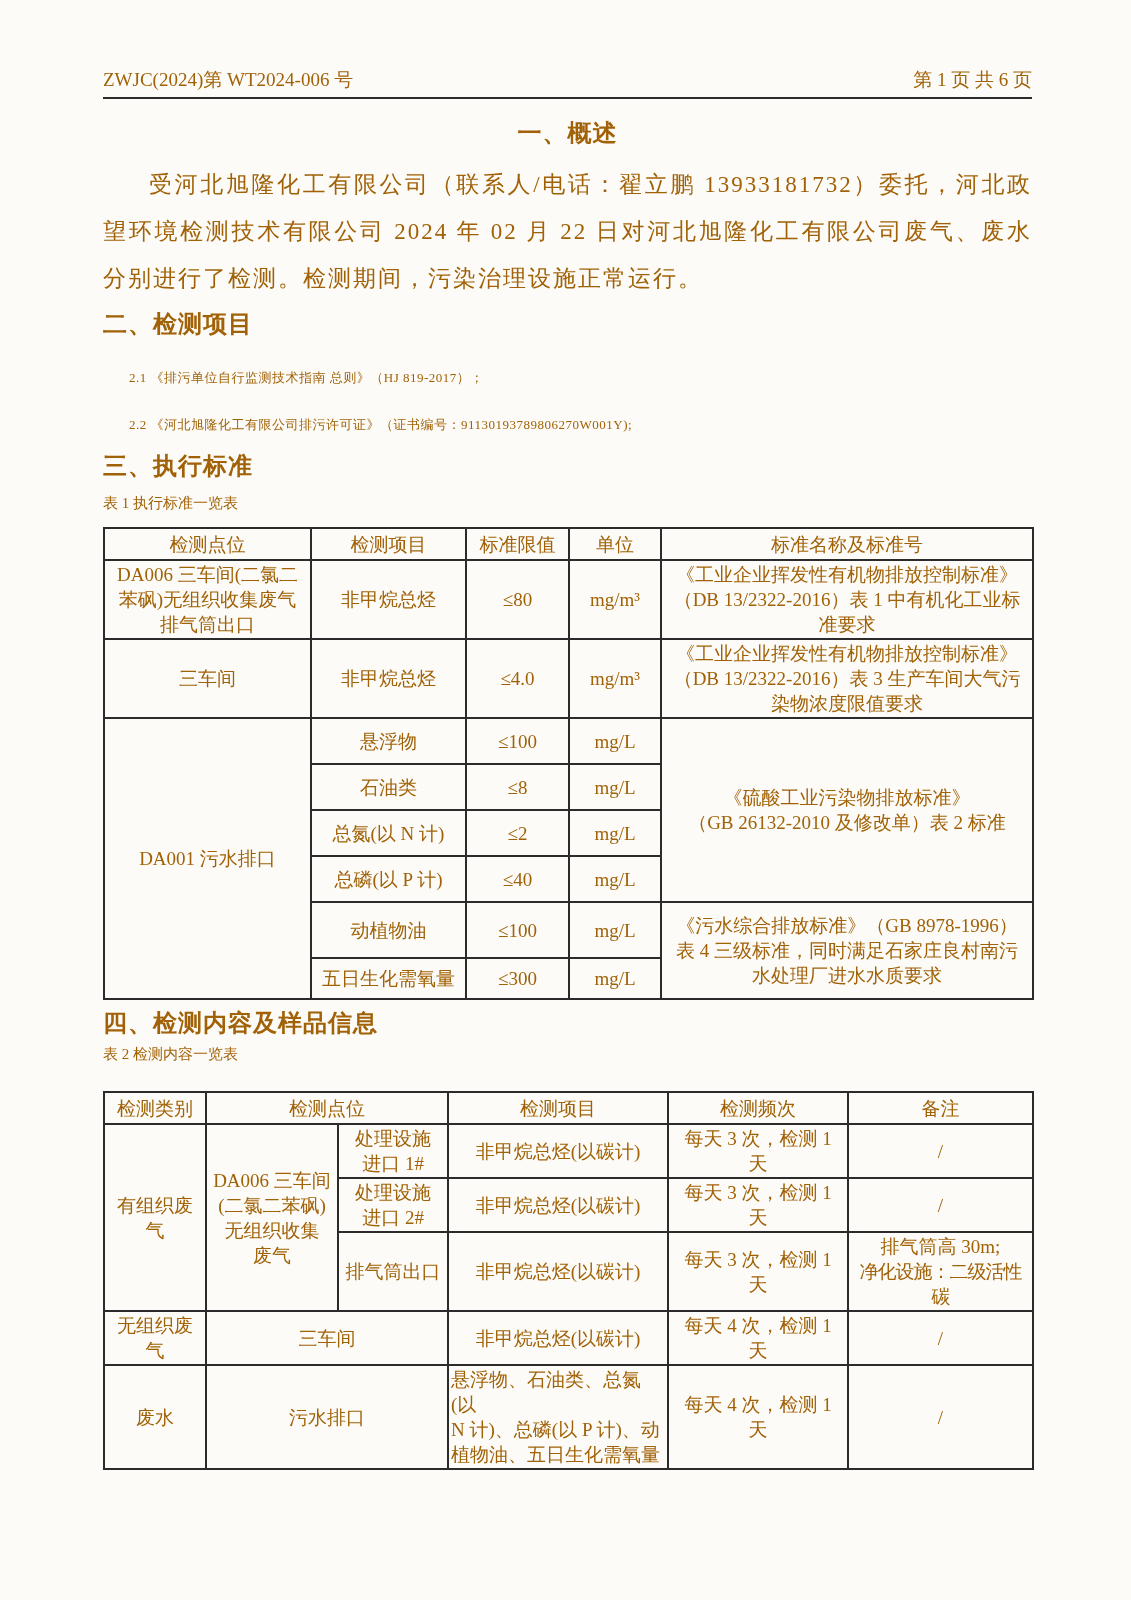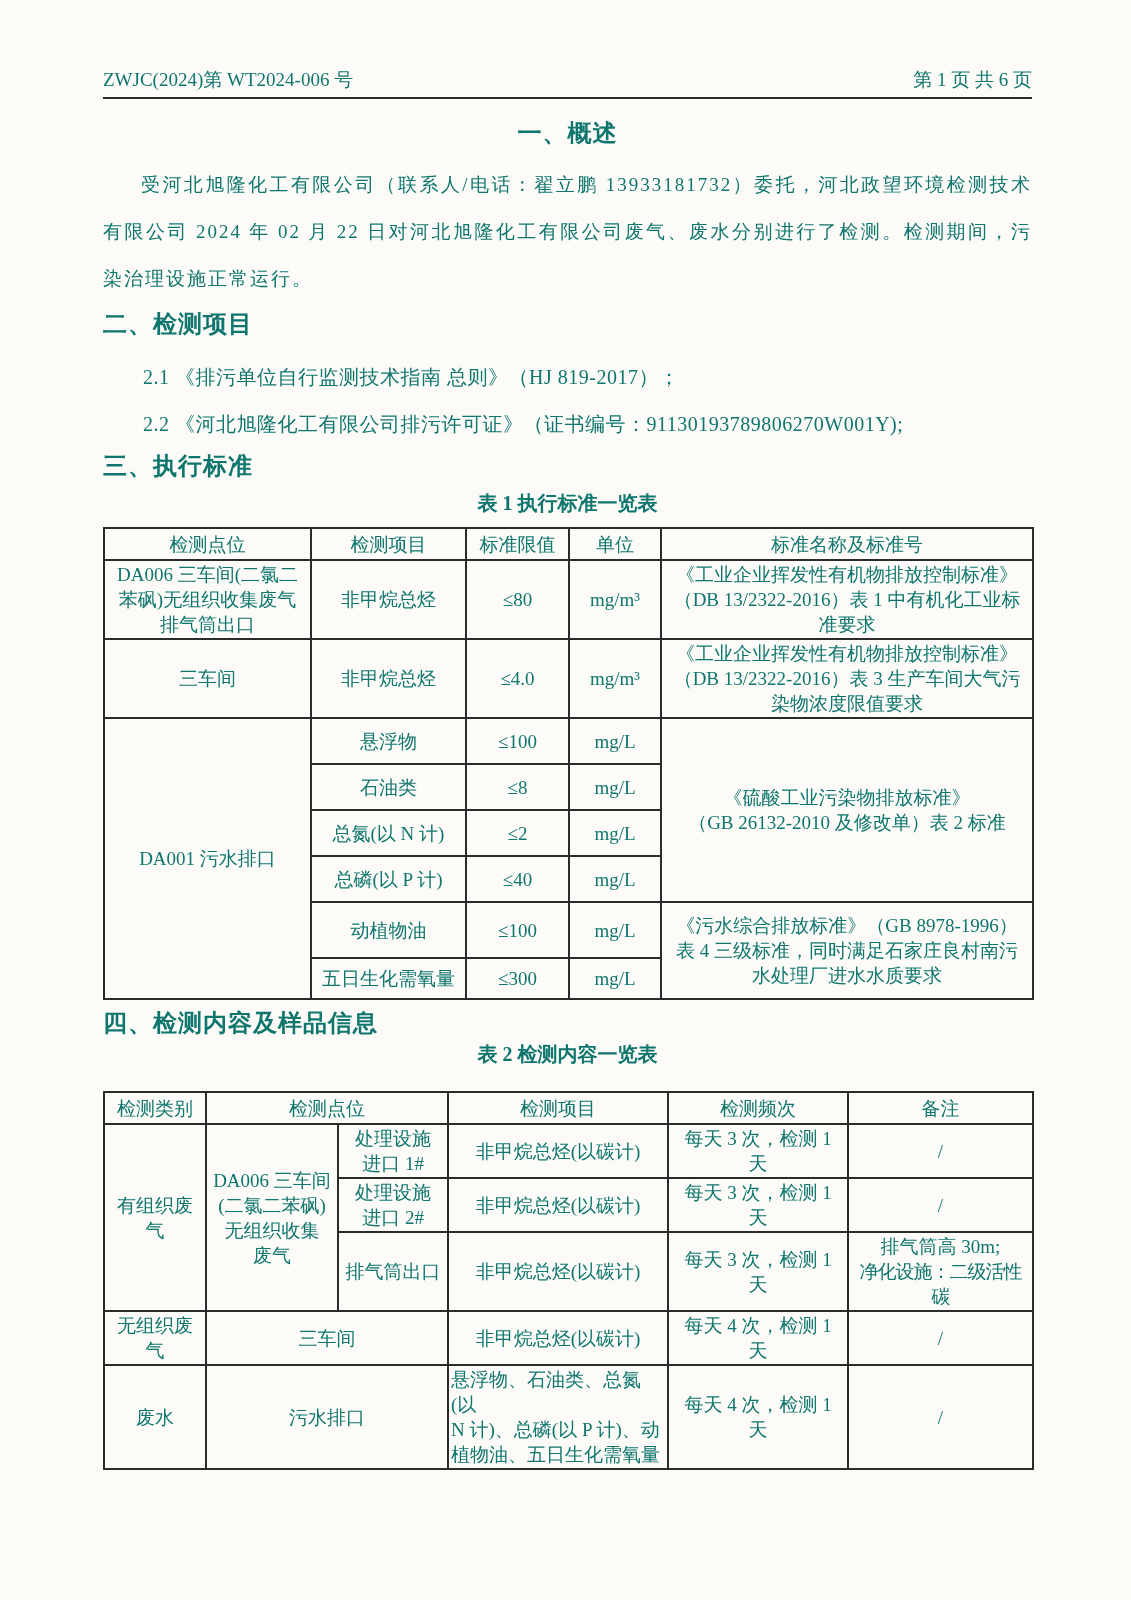--- a/index.html
+++ b/index.html
@@ -1,38 +1,38 @@
 <!DOCTYPE html>
 <html><head>
 <meta charset="utf-8">
 <style>
   html,body{margin:0;padding:0;background:#fcfbf8;}
   .page{
     position:relative;width:1131px;height:1600px;box-sizing:border-box;
-    background:#fcfbf8;color:#0f766e;overflow:hidden;
+    background:#fcfbf8;color:#a16207;overflow:hidden;
     padding:68px 99px 4px 103px;
     font-family:"Liberation Serif","DejaVu Serif",serif;
   }
   .doc-header{
     display:flex;justify-content:space-between;align-items:flex-end;
     font-size:19px;line-height:24px;
     border-bottom:2px solid #2b2b2b;padding-bottom:5px;
   }
   .sec{font-size:24px;font-weight:bold;letter-spacing:1px;line-height:32px;margin:0;}
   .sec-1{margin-top:18px;text-align:center;}
   .sec-2{margin-top:6px;}
   .sec-3{margin-top:2px;}
   .sec-4{margin-top:7px;}
   .para{
-    font-size:19px;line-height:47px;text-align:justify;text-indent:2em;
+    font-size:23px;line-height:47px;text-align:justify;text-indent:2em;
     letter-spacing:2px;margin:12px 0 0 0;
   }
-  .refs{margin-top:14px;font-size:20px;line-height:47px;letter-spacing:0.5px;}
+  .refs{margin-top:14px;font-size:13px;line-height:47px;letter-spacing:0.5px;}
   .ref{margin:0;text-indent:2em;}
-  .tbl-caption{text-align:center;font-size:20px;font-weight:bold;line-height:26px;}
+  .tbl-caption{font-size:15px;font-weight:normal;line-height:26px;}
   .cap-1{margin-top:8px;}
   .cap-2{margin-top:2px;}
   table{border-collapse:collapse;table-layout:fixed;width:929px;}
   .t1{margin-top:11px;}
   .t2{margin-top:24px;}
   td{
     border:2px solid #2b2b2b;text-align:center;vertical-align:middle;
     font-size:19px;line-height:25px;padding:1px 4px;box-sizing:border-box;
     overflow:hidden;
   }

